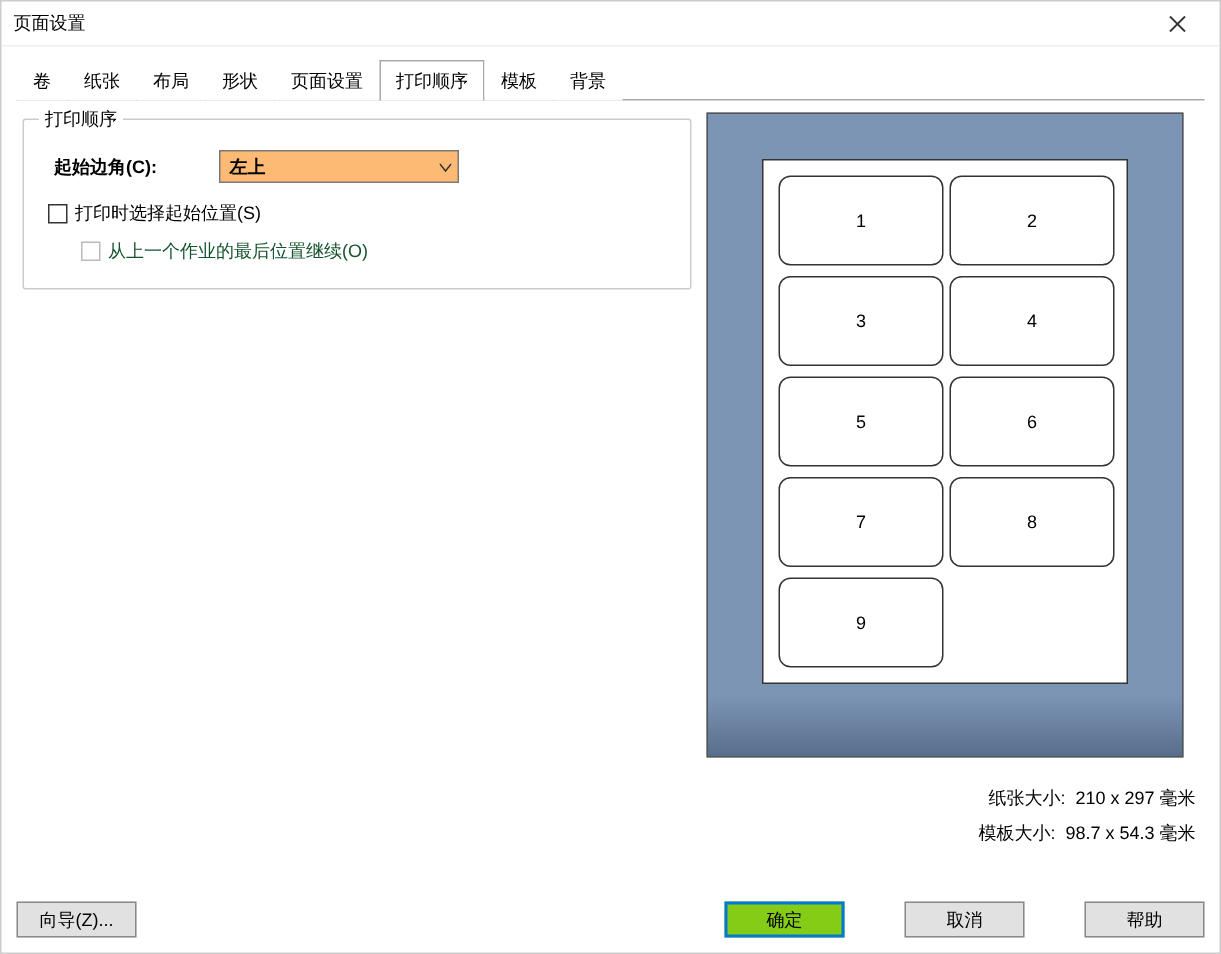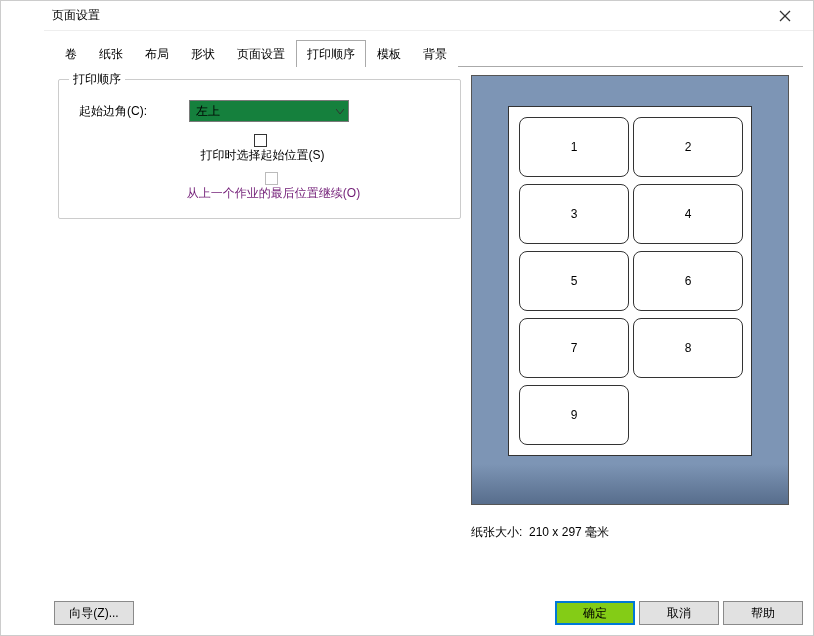--- a/index.html
+++ b/index.html
@@ -1,45 +1,45 @@
 <!DOCTYPE html>
 <html><head>
 <meta charset="utf-8">
 <style>
 * { box-sizing: border-box; font-family: "Microsoft YaHei", "SimSun", sans-serif; font-size: 12px; }
 body { margin: 0; background: #fff; }
-.window { width: 814px; height: 636px; border: 1px solid #ccc; display: flex; flex-direction: column; padding-left: 43px; }
+.window { width: 814px; height: 636px; border: 1px solid #ccc; display: flex; flex-direction: column; }
 .titlebar { height: 30px; display: flex; align-items: center; padding: 0 8px; border-bottom: 1px solid #eee; }
 .titlebar-title { flex: 1; }
 .close-icon { width: 40px; height: 28px; display: flex; align-items: center; justify-content: center; cursor: pointer; }
 .close-icon svg { width: 12px; height: 12px; }
 .content { flex: 1; padding: 8px 10px 0 10px; display: flex; flex-direction: column; }
 .tabs { display: flex; border-bottom: 1px solid #aaa; position: relative; }
 .tab { padding: 5px 10px 4px 10px; border: 1px solid transparent; border-bottom: none; cursor: pointer; position: relative; top: 1px; background: #fff; }
 .tab.active { border-color: #aaa; background: #fff; }
 .tab:not(.active) { border-color: transparent; }
 .tabpanel { flex: 1; display: flex; padding: 6px 0 0 0; }
 .left-pane { flex: 1; padding: 6px 10px 0 4px; }
 .groupbox { border: 1px solid #ccc; border-radius: 2px; position: relative; padding: 14px 10px 10px 10px; }
 .grouplabel { position: absolute; top: -9px; left: 10px; background: #fff; padding: 0 4px; }
-.form-row { display: flex; align-items: center; margin: 6px 0 12px 10px; }
+.form-row { display: flex; align-items: center; margin: 6px 0 12px 10px; font-weight: bold; }
 .form-label { width: 110px; }
-.select { width: 160px; height: 22px; border: 1px solid #7a7a7a; background: #15803d; display: flex; align-items: center; padding: 0 6px; position: relative; cursor: pointer; }
+.select { width: 160px; height: 22px; border: 1px solid #7a7a7a; background: #fdba74; display: flex; align-items: center; padding: 0 6px; position: relative; cursor: pointer; }
 .select-arrow { position: absolute; right: 4px; top: 50%; transform: translateY(-50%); }
-.checkrow { display: flex; align-items: center; margin: 8px 0 6px 6px; flex-direction: column; }
+.checkrow { display: flex; align-items: center; margin: 8px 0 6px 6px; }
 .checkbox { width: 13px; height: 13px; border: 1px solid #333; margin-right: 5px; cursor: pointer; }
 .checkbox.disabled { border-color: #bbb; cursor: default; }
-.subcheck { margin-left: 28px; color: #701a75; }
+.subcheck { margin-left: 28px; color: #14532d; }
 .right-pane { width: 332px; padding: 0 6px 0 0; display: flex; flex-direction: column; }
 .preview-outer { background: #7d95b5; width: 318px; height: 430px; border: 1px solid #555; position: relative; margin-top:2px;}
 .preview-shadow { position: absolute; bottom: 0; left: 0; right: 0; height: 40px; background: linear-gradient(to bottom, rgba(50,70,100,0), rgba(50,70,100,0.5)); }
 .preview-paper { position: absolute; left: 36px; top: 30px; width: 244px; height: 350px; background: #fff; border: 1px solid #333; }
 .label-cell { position: absolute; border: 1px solid #333; border-radius: 8px; display: flex; align-items: center; justify-content: center; width: 110px; height: 60px; }
-.size-info { text-align: left; margin-top: 16px; line-height: 1.9; }
-.footer { display: flex; padding: 8px 10px 10px 10px; align-items: center; }
+.size-info { text-align: right; margin-top: 16px; line-height: 1.9; }
+.footer { display: flex; padding: 8px 10px 10px 10px; align-items: center; gap: 36px; }
 .btn { height: 24px; min-width: 80px; border: 1px solid #8a8a8a; background: #e1e1e1; padding: 0 12px; cursor: pointer; display: inline-flex; align-items: center; justify-content: center; }
 .btn.primary { border: 1px solid #0078d7; background: #84cc16; box-shadow: inset 0 0 0 1px #0078d7; }
 .footer-spacer { flex: 1; }
 .footer .btn + .btn { margin-left: 4px; }
 </style>
 </head>
 <body>
 
 <div class="window">
   <div class="titlebar">
@@ -106,20 +106,24 @@
             <div class="label-cell" style="left:124px;top:211px">8</div>
             <div class="label-cell" style="left:10px;top:278px">9</div>
           </div>
           <div class="preview-shadow"></div>
         </div>
         <div class="size-info">
           <div>
             <span>纸张大小:</span>
             &nbsp;<span>210 x 297 毫米</span>
           </div>
+          <div>
+            <span>模板大小:</span>
+            &nbsp;<span>98.7 x 54.3 毫米</span>
+          </div>
         </div>
       </div>
     </div>
   </div>
 
   <div class="footer">
     <button class="btn">向导(Z)...</button>
     <div class="footer-spacer"></div>
     <button class="btn primary">确定</button>
     <button class="btn">取消</button>

